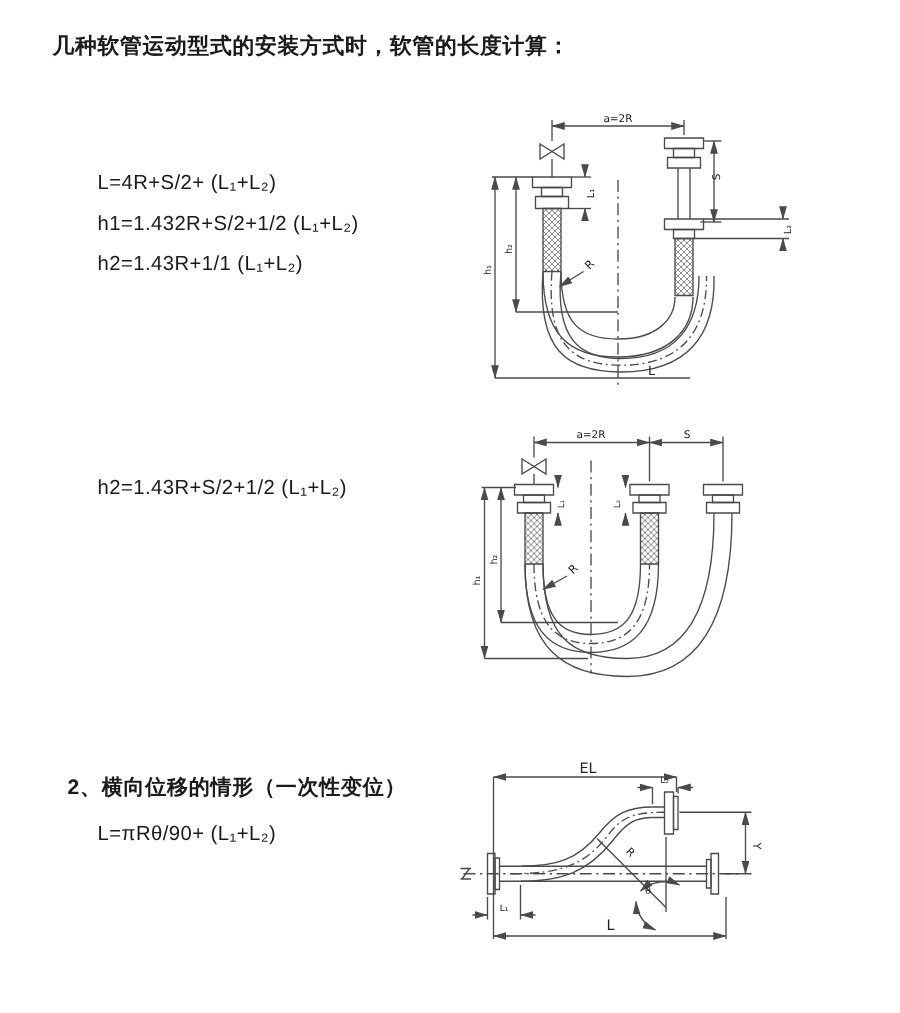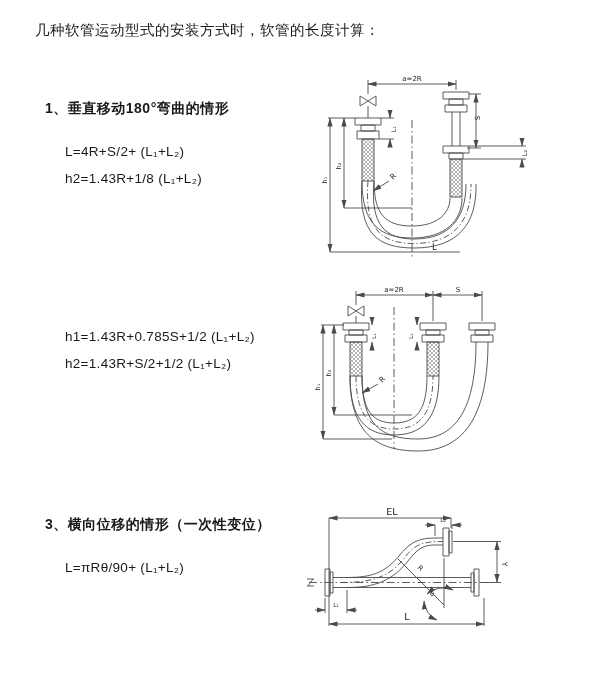--- a/index.html
+++ b/index.html
@@ -1,60 +1,59 @@
 <!DOCTYPE html>
 <html><head>
 <meta charset="utf-8">
 <style>
   html,body{margin:0;padding:0;}
   body{
     width:600px;height:675px;background:#ffffff;position:relative;overflow:hidden;
     font-family:"Liberation Sans","DejaVu Sans",sans-serif;color:#1a1a1a;
   }
   .title{
-    position:absolute;left:35px;top:21px;font-size:14.5px;font-weight:400;
+    position:absolute;left:35px;top:21px;font-size:14.5px;font-weight:700;
     letter-spacing:0.5px;white-space:nowrap;
   }
   .sec{position:absolute;left:45px;}
   .sec-heading{font-size:14px;font-weight:600;letter-spacing:0.5px;white-space:nowrap;}
-  .formulas{margin-top:20px;margin-left:20px;}
+  .formulas{margin-top:8px;margin-left:20px;}
   .formula{font-size:13.5px;font-weight:500;line-height:27px;white-space:nowrap;letter-spacing:0.3px;}
   #sec1{top:100px;}
   #sec2{top:303px;}
   #sec3{top:516px;}
   .diag{position:absolute;}
   #diag1{left:308px;top:68px;}
   #diag2{left:308px;top:281px;}
   #diag3{left:297px;top:498px;}
   svg{overflow:visible;}
   svg text{font-family:"DejaVu Sans","Liberation Sans",sans-serif;fill:#222222;}
   svg line,svg path,svg rect,svg polygon{vector-effect:non-scaling-stroke;}
 </style>
 </head>
 <body>
 
 <div class="title">几种软管运动型式的安装方式时，软管的长度计算：</div>
 
 <div class="sec" id="sec1">
-  <div class="sec-heading">1、垂直移动180°弯曲的情形</div>
   <div class="formulas">
     <div class="formula">L=4R+S/2+ (L₁+L₂)</div>
-    <div class="formula">h2=1.43R+1/8 (L₁+L₂)</div>
+    <div class="formula">h1=1.432R+S/2+1/2 (L₁+L₂)</div>
+    <div class="formula">h2=1.43R+1/1 (L₁+L₂)</div>
   </div>
 </div>
 
 <div class="sec" id="sec2">
   <div class="formulas">
-    <div class="formula">h1=1.43R+0.785S+1/2 (L₁+L₂)</div>
     <div class="formula">h2=1.43R+S/2+1/2 (L₁+L₂)</div>
   </div>
 </div>
 
 <div class="sec" id="sec3">
-  <div class="sec-heading">3、横向位移的情形（一次性变位）</div>
+  <div class="sec-heading">2、横向位移的情形（一次性变位）</div>
   <div class="formulas">
     <div class="formula">L=πRθ/90+ (L₁+L₂)</div>
   </div>
 </div>
 
 <svg class="diag" id="diag1" width="285" height="195" viewBox="0 0 285 195">
   <defs>
     <pattern id="braidA" width="4" height="4" patternUnits="userSpaceOnUse">
       <path d="M0,4 L4,0 M0,0 L4,4" stroke="#666" stroke-width="0.5" fill="none"></path>
     </pattern>

